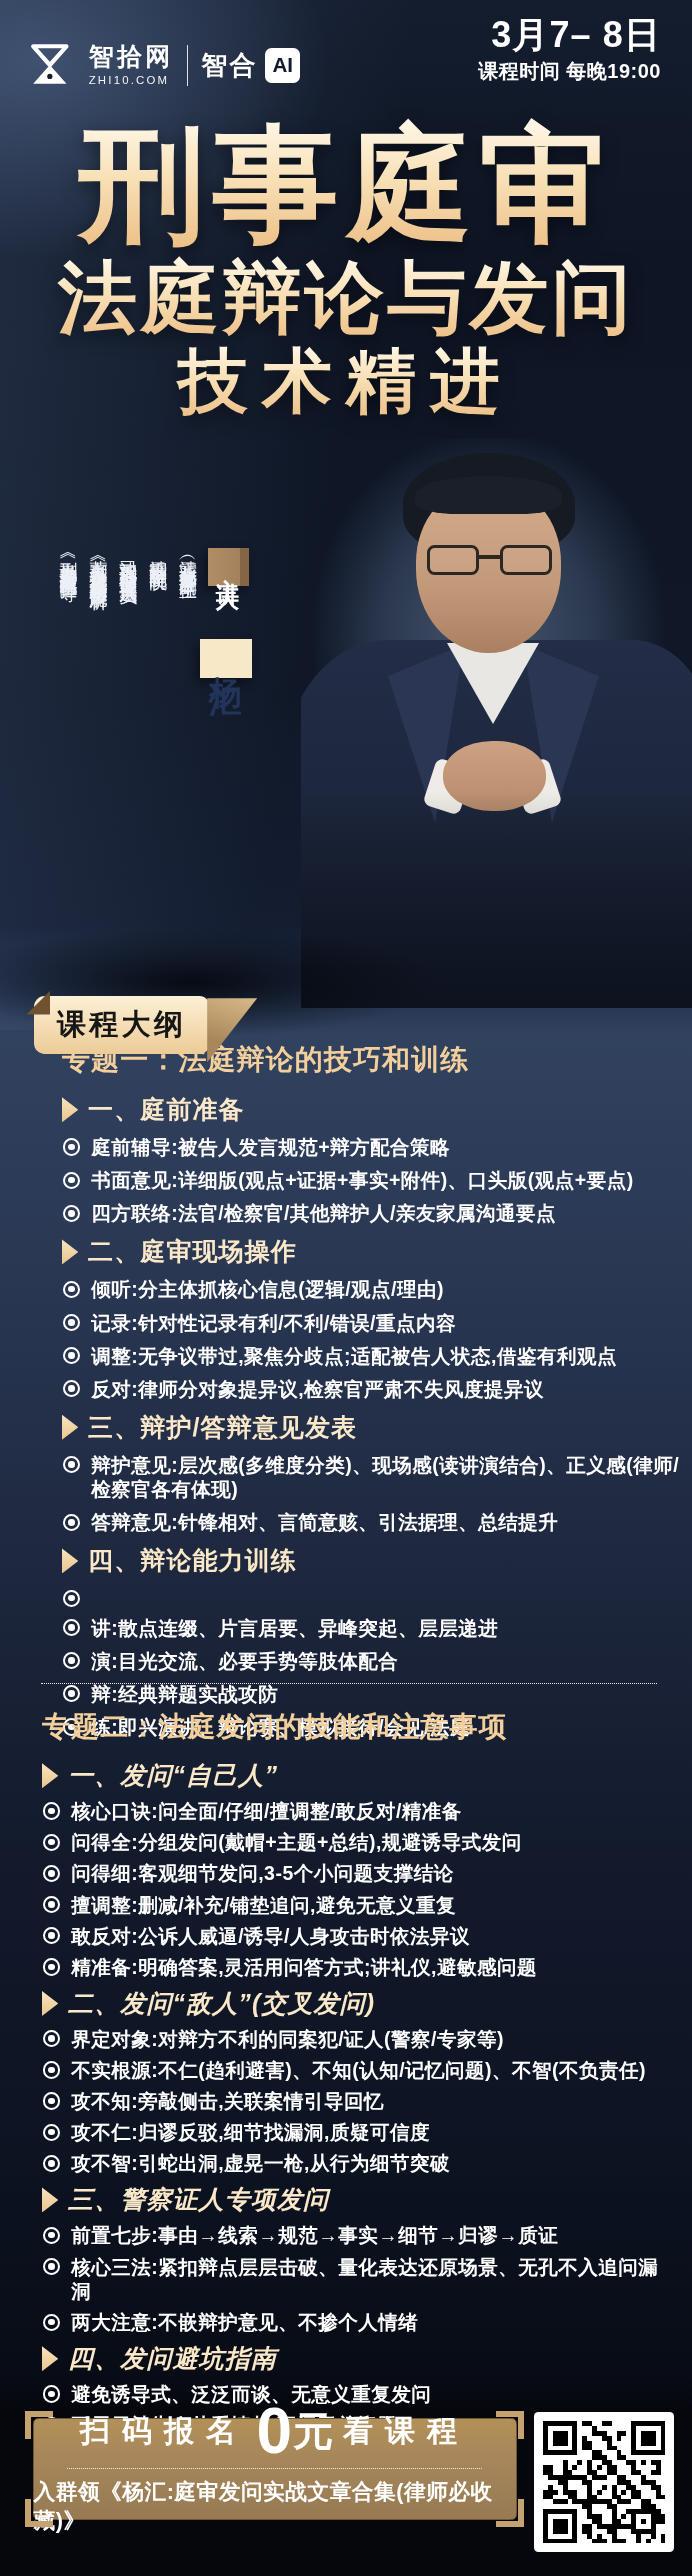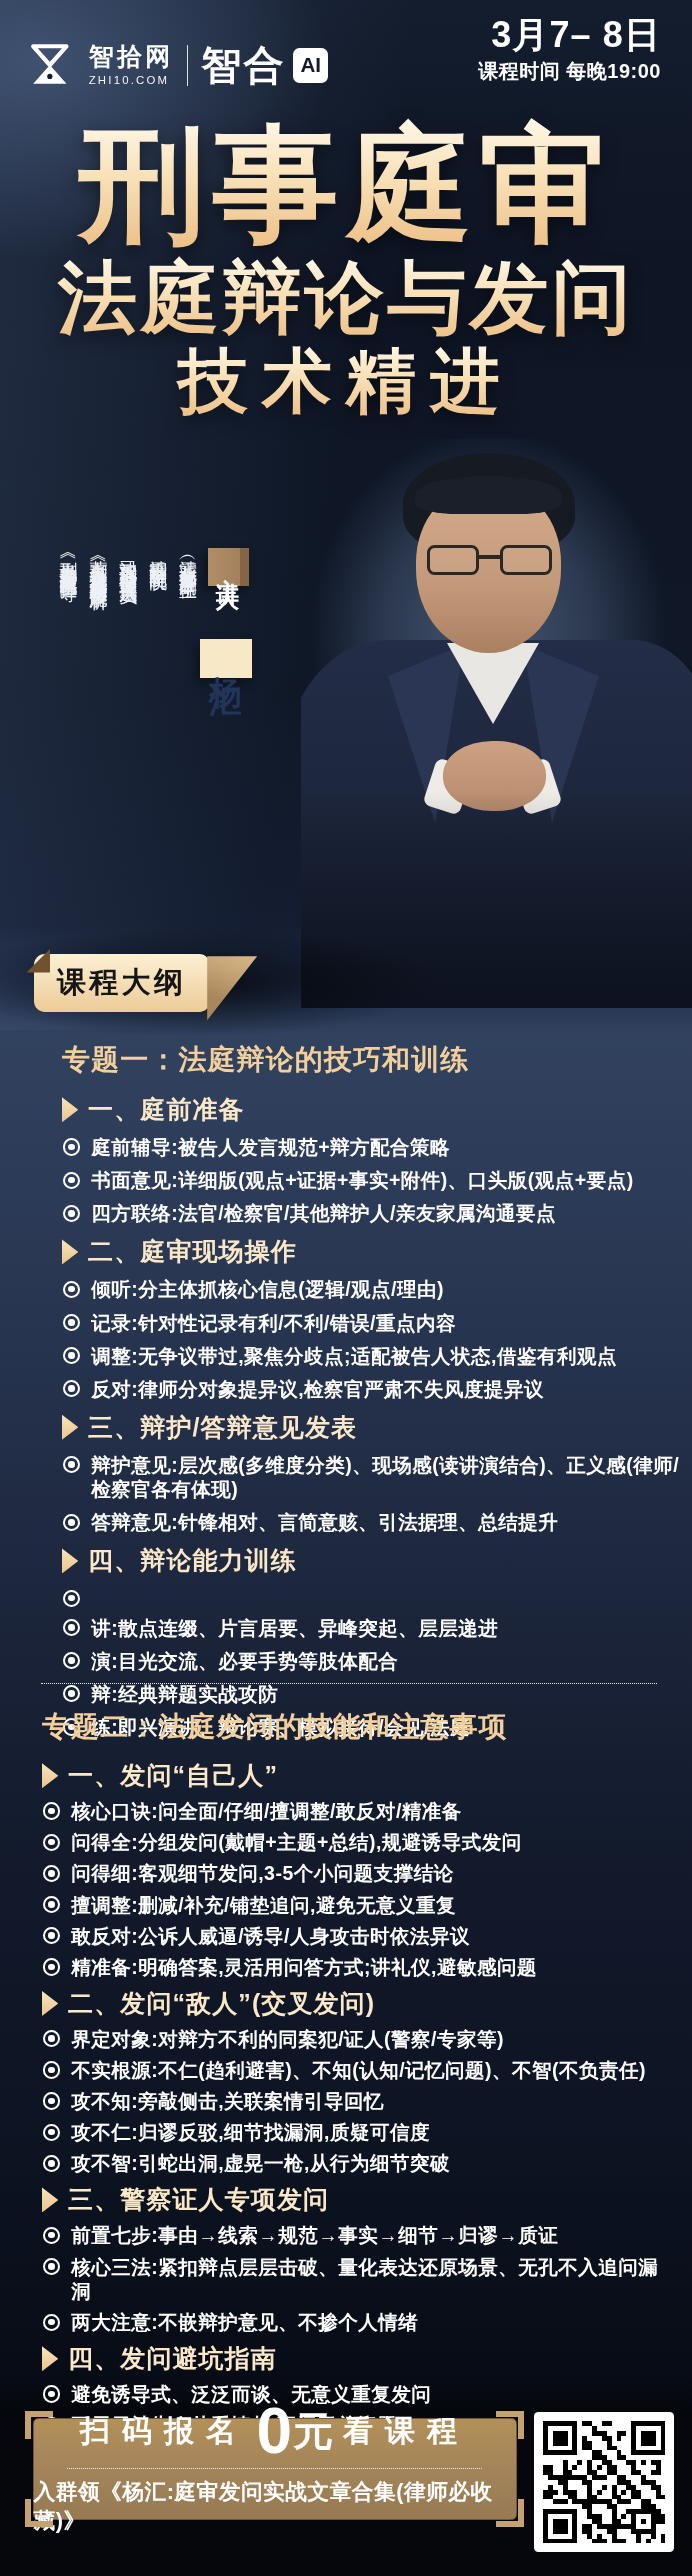--- a/index.html
+++ b/index.html
@@ -19,21 +19,21 @@
       linear-gradient(100deg, rgba(84,108,148,.28) 0%, rgba(0,0,0,0) 48%);
   }
 
   
   .brandbar { position:absolute; left:28px; top:35px; display:flex; align-items:center; height:60px; }
   .hourglass { width:52px; height:52px; }
   .brand-col { margin-left:8.7px; color:#fff; }
   .brand-cn { font-size:25px; font-weight:700; letter-spacing:3.3px; line-height:1; }
   .brand-dom { font-size:11.4px; letter-spacing:2.2px; margin-top:4.3px; opacity:.95; }
   .brand-div { width:1.6px; height:41px; background:rgba(255,255,255,.85); margin:0 13px; }
-  .partner-cn { font-size:40px; font-weight:800; color:#fff; letter-spacing:2.2px; }
+  .partner-cn { font-size:26px; font-weight:800; color:#fff; letter-spacing:2.2px; }
   .ai-badge { width:35px; height:35px; margin-left:7.6px; background:#fff; border-radius:6.5px;
     display:flex; align-items:center; justify-content:center; font-size:20.6px; font-weight:800; color:#121a2c; }
   .datebox { position:absolute; right:31px; top:15px; text-align:right; color:#fff; }
   .date-main { font-size:36px; font-weight:700; letter-spacing:1.1px; line-height:1.1; }
   .date-sub  { font-size:20px; font-weight:700; margin-top:3.3px; letter-spacing:0.5px; }
 
   
   .title-wrap { position:absolute; left:0; top:118px; width:692px; text-align:center;
     filter:drop-shadow(0 6.5px 8.7px rgba(0,0,0,.5)); }
   .t-grad { background:linear-gradient(180deg,#fff8e9 0%,#f8e0b6 45%,#ecbe85 100%);
@@ -79,21 +79,21 @@
     font-size:23px; font-weight:700; letter-spacing:5.4px; padding:10.8px 4.9px;
     box-shadow:-4.3px 5.4px 9.8px rgba(0,0,0,.4); }
   .name-badge { position:absolute; left:200px; top:639px; writing-mode:vertical-rl;
     background:#f7e8c7; color:#223459; font-size:32.5px; font-weight:800; letter-spacing:7.6px;
     padding:12px 3.8px; box-shadow:-4.3px 5.4px 9.8px rgba(0,0,0,.4); }
   .creds { position:absolute; left:51px; top:546px; height:477px; width:147px;
     writing-mode:vertical-rl; color:#edf0f6; font-size:18px; letter-spacing:1.6px; font-weight:500; }
   .creds p { margin:0; margin-block-end:9.2px; line-height:1.15; }
 
   
-  .outline-badge { position:absolute; left:34px; top:954px; z-index:3;
+  .outline-badge { position:absolute; left:34px; top:996px; z-index:3;
     background:linear-gradient(180deg,#fdf0d4 0%,#eccb97 100%);
     color:#161616; font-size:29px; font-weight:800; letter-spacing:3.3px;
     padding:8.7px 24px 9.8px 23px; border-radius:10.8px; }
   .outline-badge::before { content:""; position:absolute; left:-7.6px; top:-5.4px; width:24px; height:24px;
     background:#6f5330; clip-path:polygon(100% 0,0 100%,100% 100%); z-index:-1; }
   .outline-badge::after { content:""; position:absolute; right:-47px; top:2.2px; width:50px; height:64px;
     background:linear-gradient(200deg,#d9b988 0%,#a9875b 70%); clip-path:polygon(0 0,100% 0,0 100%); z-index:-1; }
 
   .topic { position:absolute; left:42px; width:618px; }
   .topic-1 { top:1036px;margin-left:20px; }
@@ -105,21 +105,21 @@
   .row .marker { flex:0 0 auto; }
   .row.heading .marker { width:16.3px; height:25px; margin:2.2px 9.8px 0 0;
     background:linear-gradient(180deg,#f8e4bd,#e9c58e); clip-path:polygon(0 0,100% 50%,0 100%); }
   .row.bullet .marker { width:17.3px; height:17.3px; margin:3.3px 10.8px 0 1.1px; border:2.7px solid #fff; border-radius:50%;
     position:relative; }
   .row.bullet .marker::after { content:""; position:absolute; left:50%; top:50%; width:6.5px; height:6.5px;
     margin:-3.3px 0 0 -3.3px; border-radius:50%; background:#fff; }
   .row.heading .row-text { font-size:25px; font-weight:800; color:#fbe8c8; letter-spacing:1.1px; line-height:1.15; }
   .row.bullet .row-text { font-size:19.5px; font-weight:600; color:#fff; line-height:1.26; letter-spacing:0.5px; }
   .topic-2 .row.bullet { padding:3.3px 0; }
-  .topic-2 .row.heading { padding:6px 0; }
+  .topic-2 .row.heading { padding:6px 0;font-style:italic; }
 
   .dotted-div { position:absolute; left:41px; top:1683px; width:616px; height:0;
     border-top:1.6px dotted rgba(255,255,255,.92); }
 
   
   .footer-card { position:absolute; left:32.5px; top:2418px; width:484px; height:102px;
     background:linear-gradient(180deg,#b29059 0%,#a2835a 55%,#977a52 100%);
     border:1.6px solid #6e5636; border-radius:5.4px;
     display:flex; flex-direction:column; align-items:center; justify-content:center; }
   .corner { position:absolute; width:28px; height:28px; }

